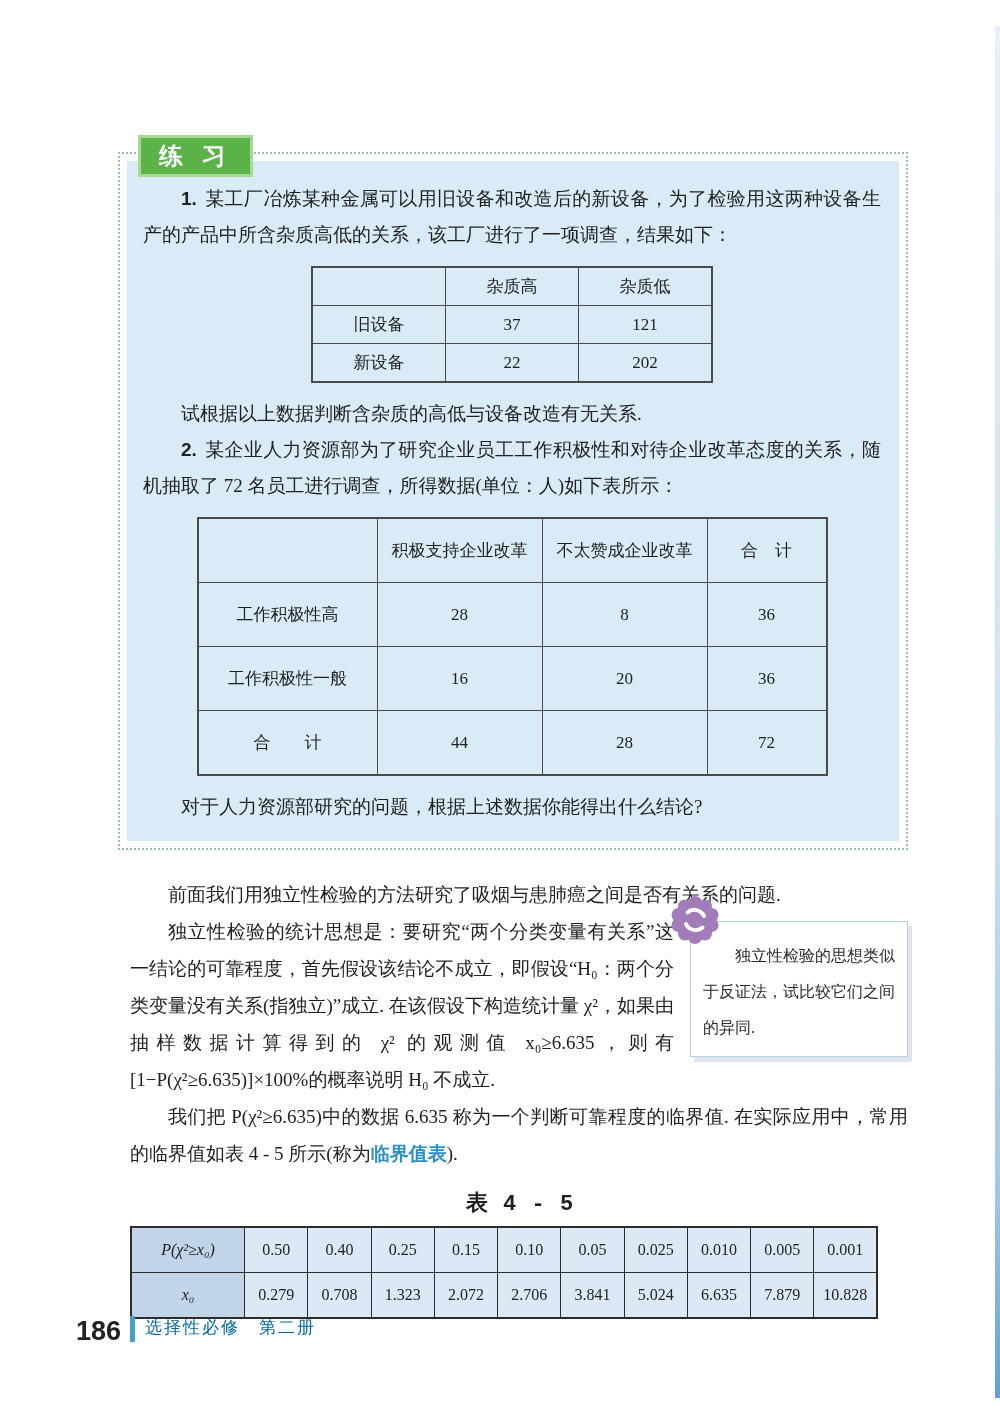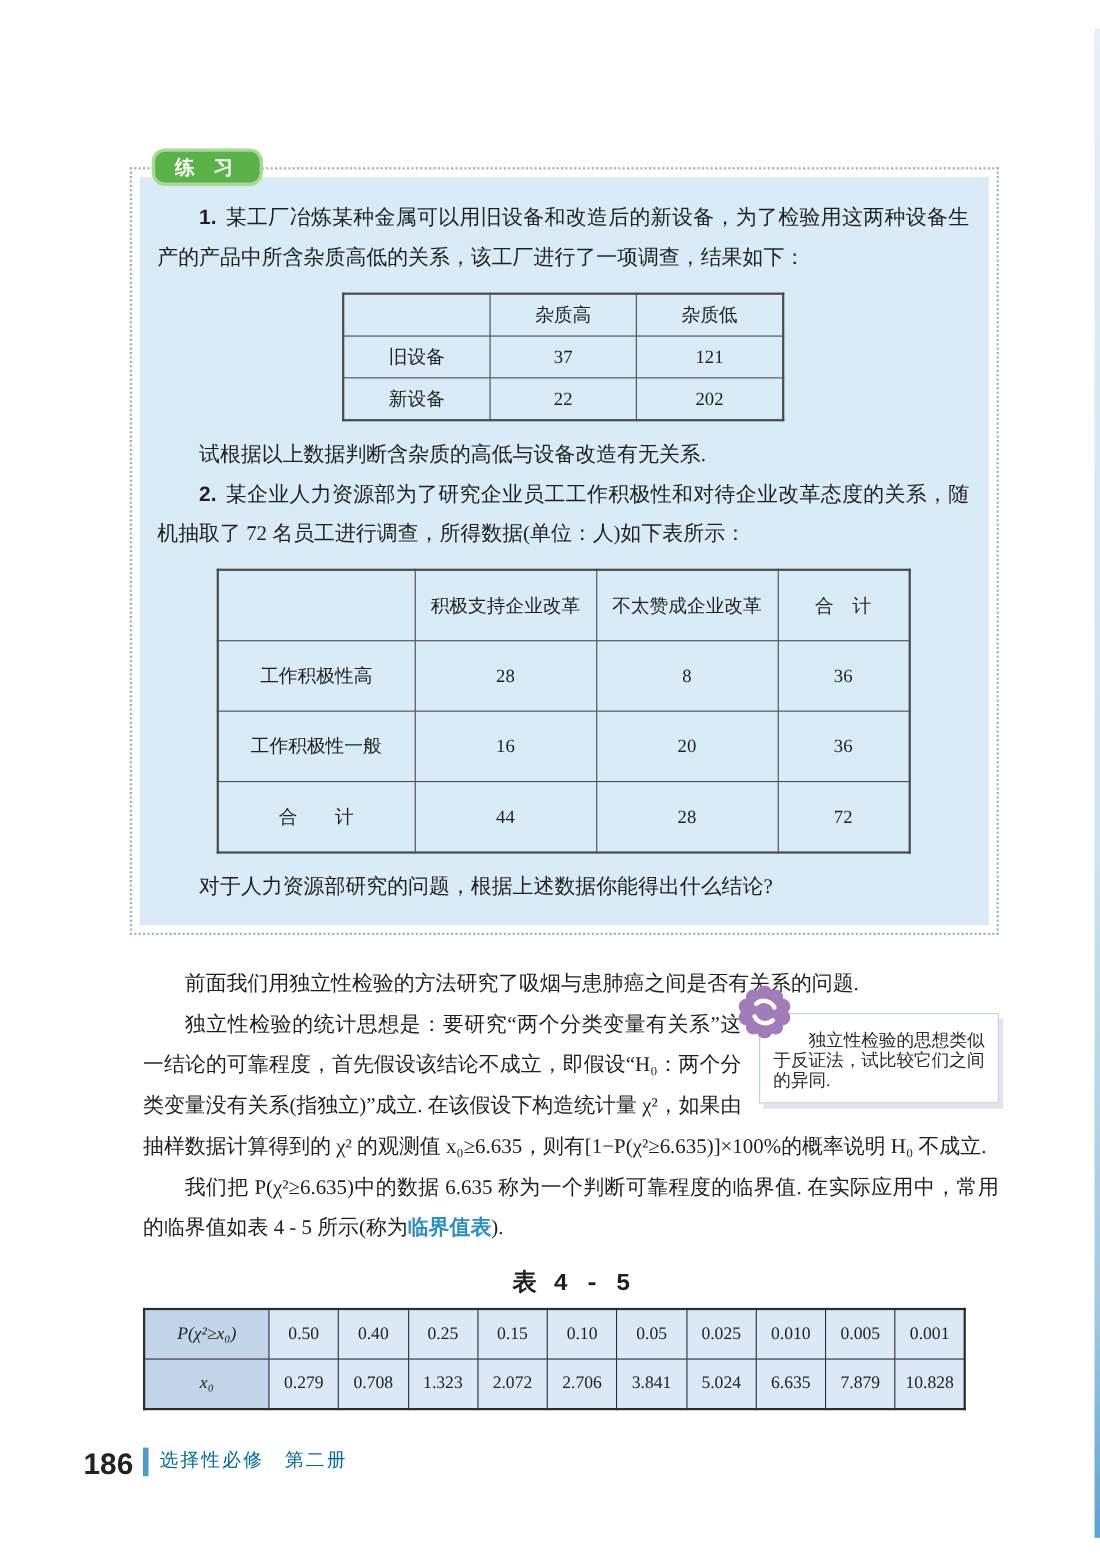--- a/index.html
+++ b/index.html
@@ -5,41 +5,41 @@
   html,body{margin:0;padding:0;background:#fff;}
   .page{position:relative;width:1000px;height:1422px;background:#ffffff;overflow:hidden;
         font-family:"Liberation Serif","DejaVu Serif",serif;color:#1f1f1f;}
   .edge-strip{position:absolute;right:0;top:26px;width:5px;height:1372px;
         background:linear-gradient(to bottom,#e2f0f9 0%,#cde2f2 55%,#9ec9e6 85%,#5aa3d2 100%);}
 
   
   .exercise-box{position:relative;margin:152px 92px 0 118px;border:2px dotted #9cb6c4;
         padding:7px;background:#fff;}
   .exercise-tab{position:absolute;top:-19px;left:18px;background:#5bb249;border:3px solid #a8d895;
-        border-radius:12px;padding:2px 18px;color:#fff;font-family:"Liberation Sans",sans-serif;
-        font-weight:bold;font-size:18px;letter-spacing:6px;z-index:2;}
+        border-radius:0;padding:2px 18px;color:#fff;font-family:"Liberation Sans",sans-serif;
+        font-weight:bold;font-size:24px;letter-spacing:6px;z-index:2;}
   .exercise-inner{background:#d8ebf7;padding:20px 18px 16px 16px;}
   .para{margin:0;font-size:19px;line-height:36px;text-align:justify;}
   .indent{text-indent:2em;}
   .pnum{font-weight:bold;font-family:"Liberation Sans",sans-serif;margin-right:8px;}
 
   table{border-collapse:collapse;border-radius:25px;}
   .tbl{margin:13px auto;border:2px solid #4a4a4a;}
   .tbl th,.tbl td{border:1px solid #4a4a4a;font-size:17px;font-weight:normal;
         text-align:center;height:37px;padding:0 10px;}
   .tbl1 th,.tbl1 td{min-width:112px;}
   .tbl2 td:first-child,.tbl2 th:first-child{min-width:150px;}
   .tbl2 th,.tbl2 td{min-width:90px;padding:13px 14px;}
 
   
   .main{margin:26px 92px 0 130px;}
   .main .para{line-height:37px;}
   .note{float:right;width:192px;margin:8px 0 10px 16px;position:relative;background:#fff;
         border:1px solid #b9d3e6;box-shadow:4px 5px 0 #e0e4ee;padding:16px 12px 10px;}
-  .note-text{margin:0;font-size:16px;line-height:18px;text-indent:2em;color:#2b2b2b;text-align:justify;}
+  .note-text{margin:0;font-size:16px;line-height:36px;text-indent:2em;color:#2b2b2b;text-align:justify;}
   .note-icon{position:absolute;top:-26px;left:-20px;width:48px;height:48px;display:block;}
   .blue-term{color:#2b8ec6;font-weight:bold;}
 
   .tbl45-label{font-weight:bold;font-size:22px;margin:16px 0 8px 2px;
         font-family:Liberation Mono, monospace;letter-spacing:1px;text-align:center;}
   .tbl45{width:748px;border:2px solid #2c2c2c;table-layout:fixed;}
   .tbl45 th{width:112px;background:#c2d4e8;font-weight:normal;font-style:italic;}
   .tbl45 th,.tbl45 td{border:1px solid #2c2c2c;background:#dbe8f5;font-size:16px;
         text-align:center;height:44px;padding:0;color:#222;}
   .tbl45 th{background:#c2d4e8;margin-top:33px;}

